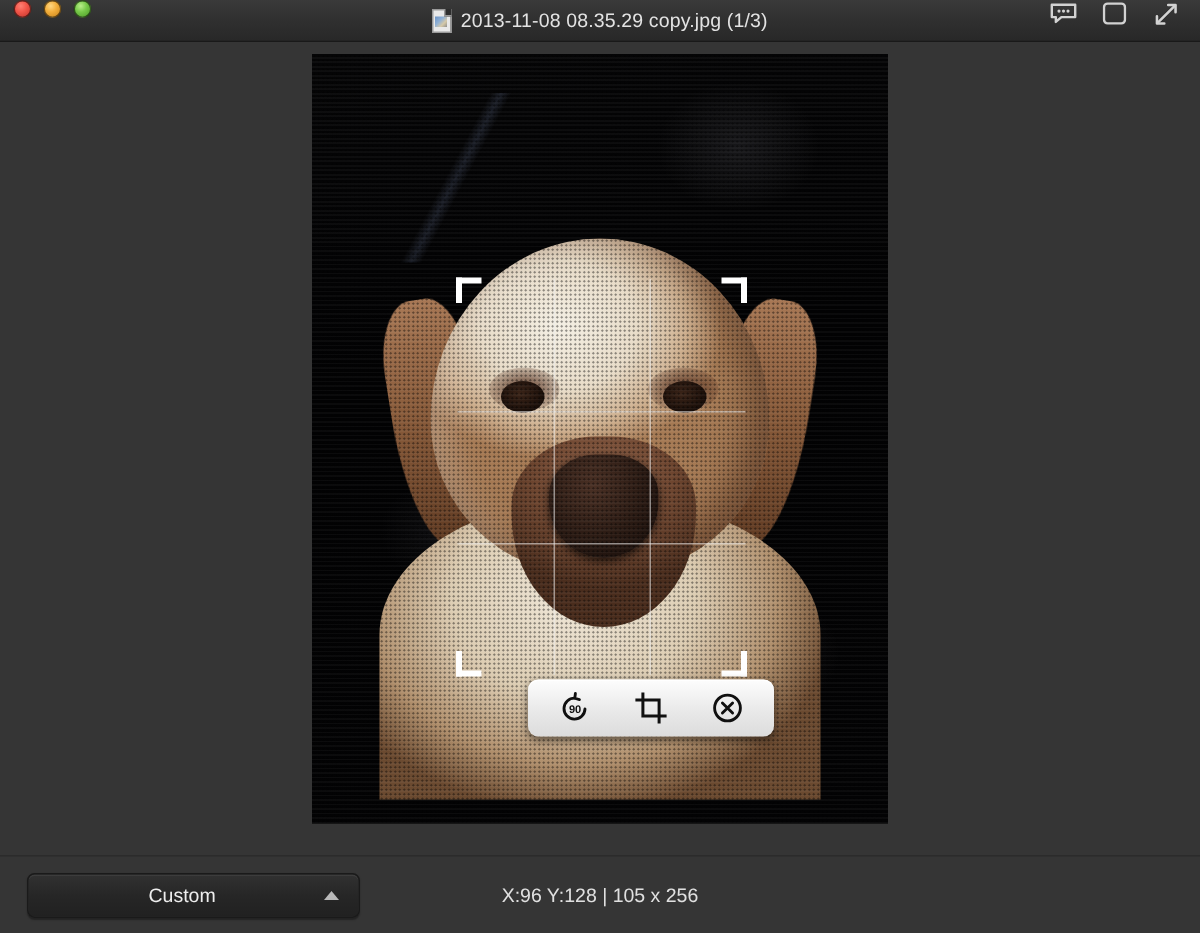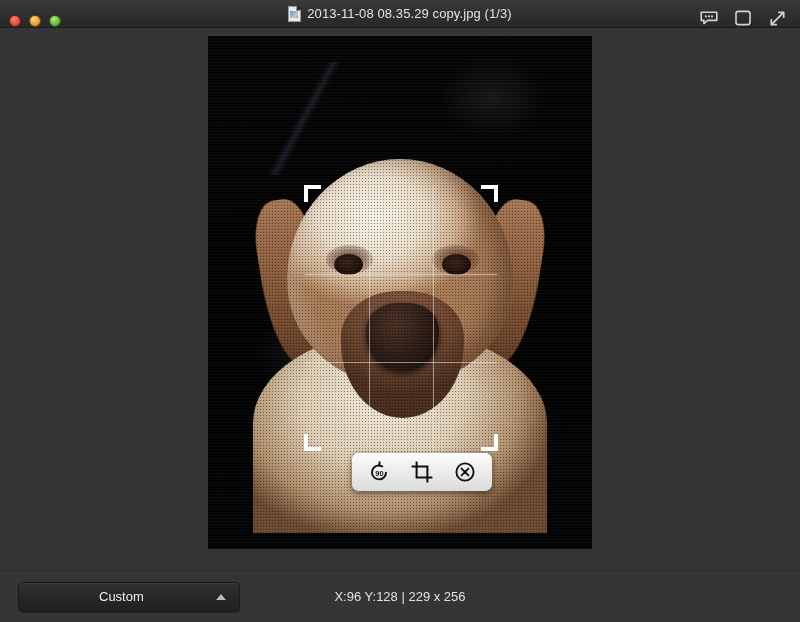--- a/index.html
+++ b/index.html
@@ -28,21 +28,21 @@
   }
 
   
   .titlebar {
     position: relative;
     height: 28px;
     flex: 0 0 28px;
     background: linear-gradient(to bottom, #3a3a3a 0%, #303030 48%, #282828 100%);
     border-bottom: 1px solid #191919;
     display: flex;
-    align-items: flex-end;
+    align-items: flex-start;
     box-sizing: border-box;
   }
 
   .traffic-lights {
     display: flex;
     align-items: center;
     gap: 8px;
     padding-left: 9px;
   }
   .light {
@@ -308,21 +308,21 @@
   .handle.tl { left: -1px;  top: -1px;    border-left: 4px solid #fff; border-top: 4px solid #fff; }
   .handle.tr { right: -1px; top: -1px;    border-right: 4px solid #fff; border-top: 4px solid #fff; }
   .handle.bl { left: -1px;  bottom: -1px; border-left: 4px solid #fff; border-bottom: 4px solid #fff; }
   .handle.br { right: -1px; bottom: -1px; border-right: 4px solid #fff; border-bottom: 4px solid #fff; }
 
   
   .tool-palette {
     position: absolute;
     left: 352px;
     top: 425px;
-    width: 140px;
+    width: 164px;
     height: 38px;
     border-radius: 7px;
     background: linear-gradient(to bottom, #fdfdfd 0%, #e9e9e9 55%, #dcdcdc 100%);
     box-shadow: 0 2px 6px rgba(0,0,0,0.55), inset 0 1px 0 rgba(255,255,255,0.9);
     display: flex;
     align-items: center;
     justify-content: space-around;
     padding: 0 6px;
     box-sizing: border-box;
   }
@@ -497,17 +497,17 @@
     </div>
   </div>
 
   <div class="bottombar">
 
     <div class="aspect-select">
       <span class="label">Custom</span>
       <span class="caret"></span>
     </div>
 
-    <div class="status-text">X:96 Y:128 | 229 x 256</div>
+    <div class="status-text">X:96 Y:128 | 105 x 256</div>
 
   </div>
 
 </div>
 
 </body></html>

